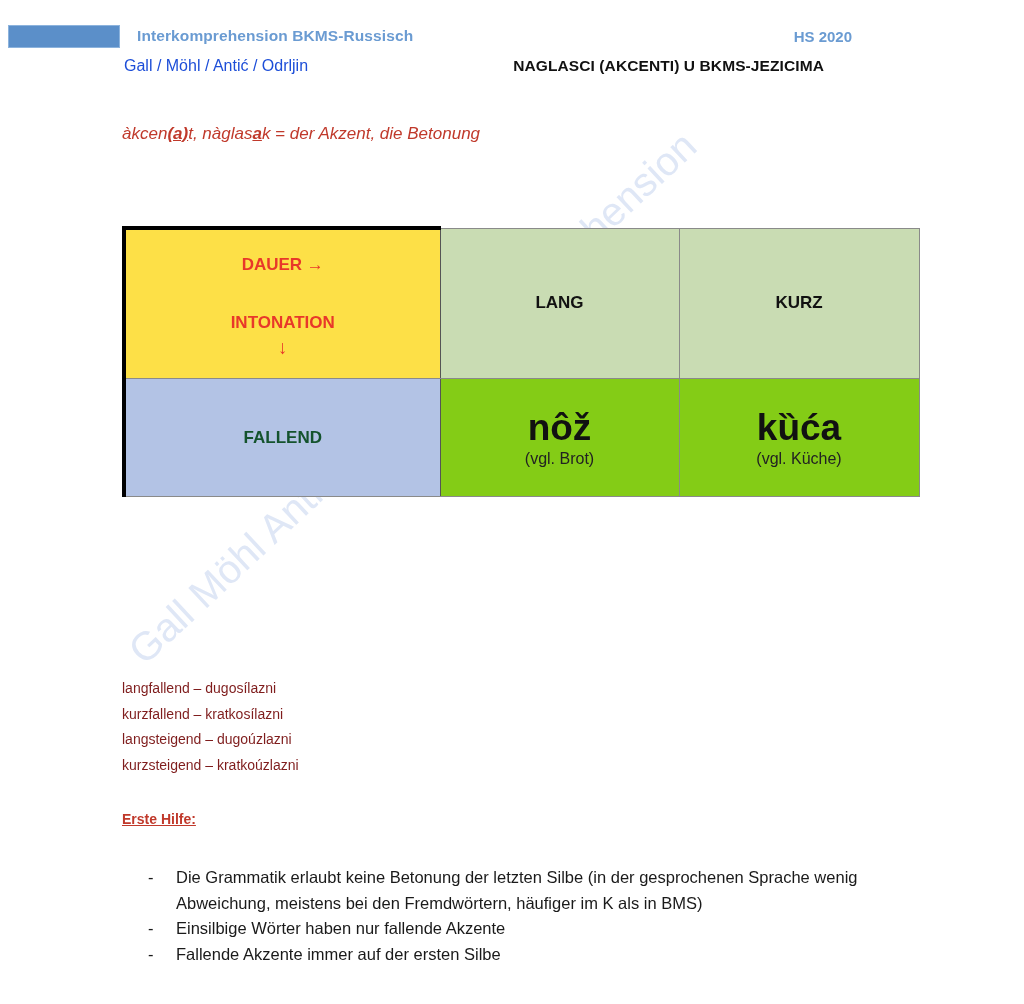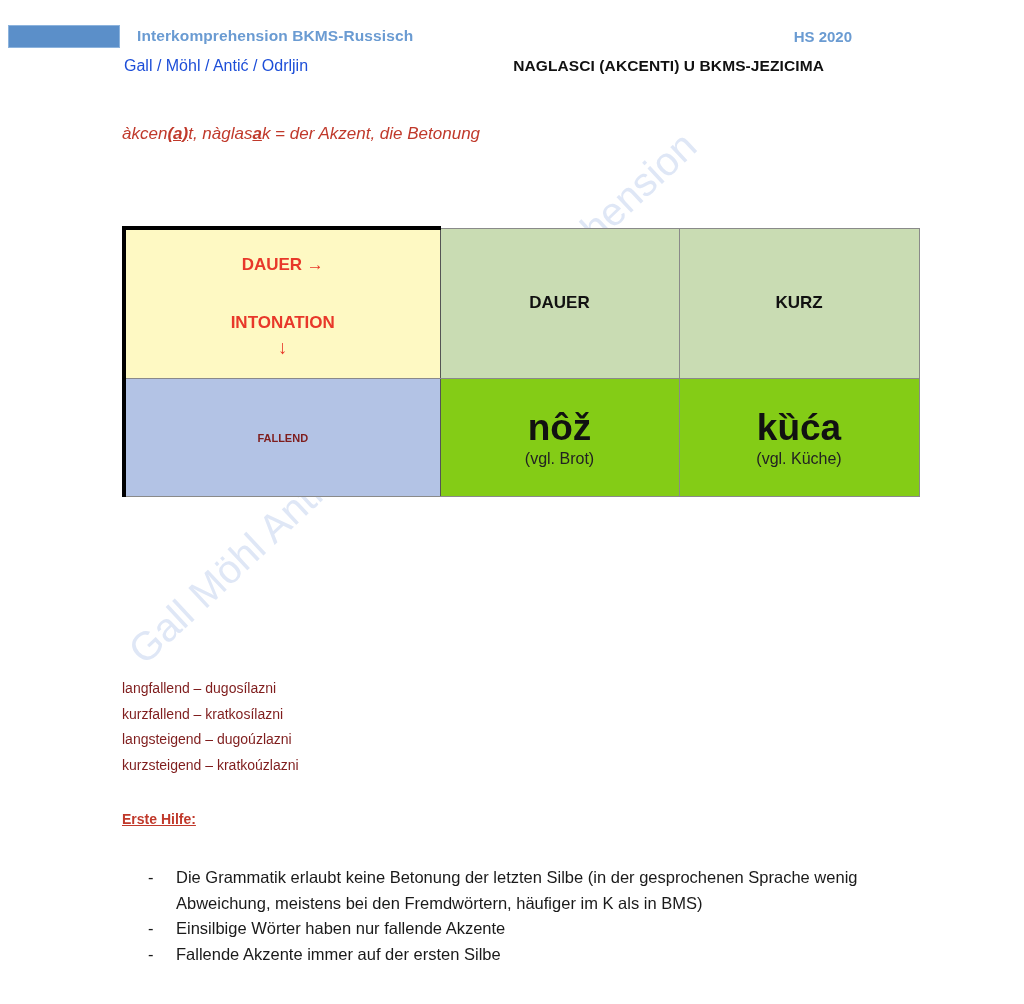--- a/index.html
+++ b/index.html
@@ -112,21 +112,21 @@
     border: 1px solid #8a8a8a;
     vertical-align: middle;
     text-align: center;
     padding: 0;
   }
   .col-a { width: 316px; }
   .col-b { width: 239px; }
   .col-c { width: 240px; }
 
   .cell-corner {
-    background: #fef9c3;
+    background: #fde047;
     height: 148px;
     border-top: 4px solid #000000 !important;
     border-left: 4px solid #000000 !important;
     border-right: 1px solid #555 !important;
   }
   .corner-inner {
     color: #e8382a;
     font-weight: bold;
     font-size: 17px;
     line-height: 1.05;
@@ -144,22 +144,22 @@
     height: 148px;
     font-weight: bold;
     font-size: 17px;
     color: #111111;
   }
 
   .cell-side-fallend {
     background: #b3c3e5;
     height: 117px;
     font-weight: bold;
-    font-size: 11px;
-    color: #7f1d1d;
+    font-size: 17px;
+    color: #14532d;
     border-left: 4px solid #000000 !important;
     border-right: 1px solid #555 !important;
   }
   .cell-side-steigend {
     background: #e8382a;
     height: 125px;
     font-weight: bold;
     font-size: 17px;
     color: #111111;
     border-left: 4px solid #000000 !important;
@@ -246,21 +246,21 @@
         <col class="col-b">
         <col class="col-c">
     </colgroup>
     <tbody>
       <tr>
         <td class="cell-corner">
           <div class="corner-inner corner-dauer">DAUER →</div>
           <div class="corner-inner corner-inton">INTONATION</div>
           <div class="corner-inner corner-arrow-down">↓</div>
         </td>
-        <td class="cell-head">DAUER</td>
+        <td class="cell-head">LANG</td>
         <td class="cell-head">KURZ</td>
       </tr>
 
       <tr>
         <td class="cell-side-fallend">FALLEND</td>
         <td class="cell-word">
           <div class="word-main">nôž</div>
           <div class="word-note">(vgl. Brot)</div>
         </td>
         <td class="cell-word">

